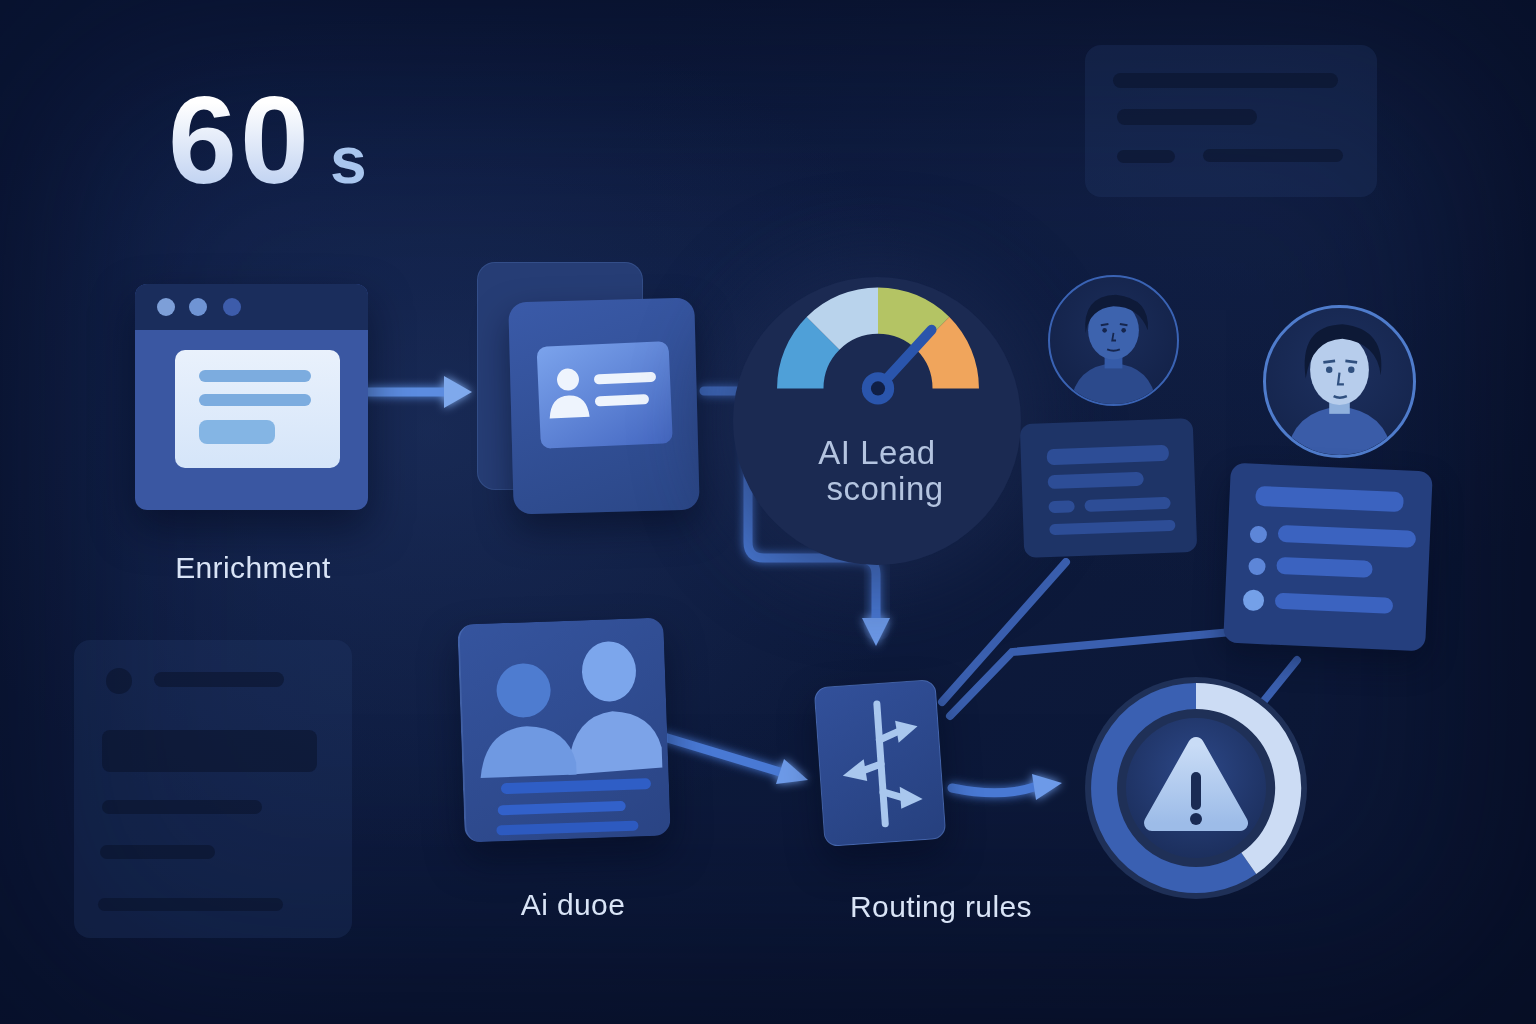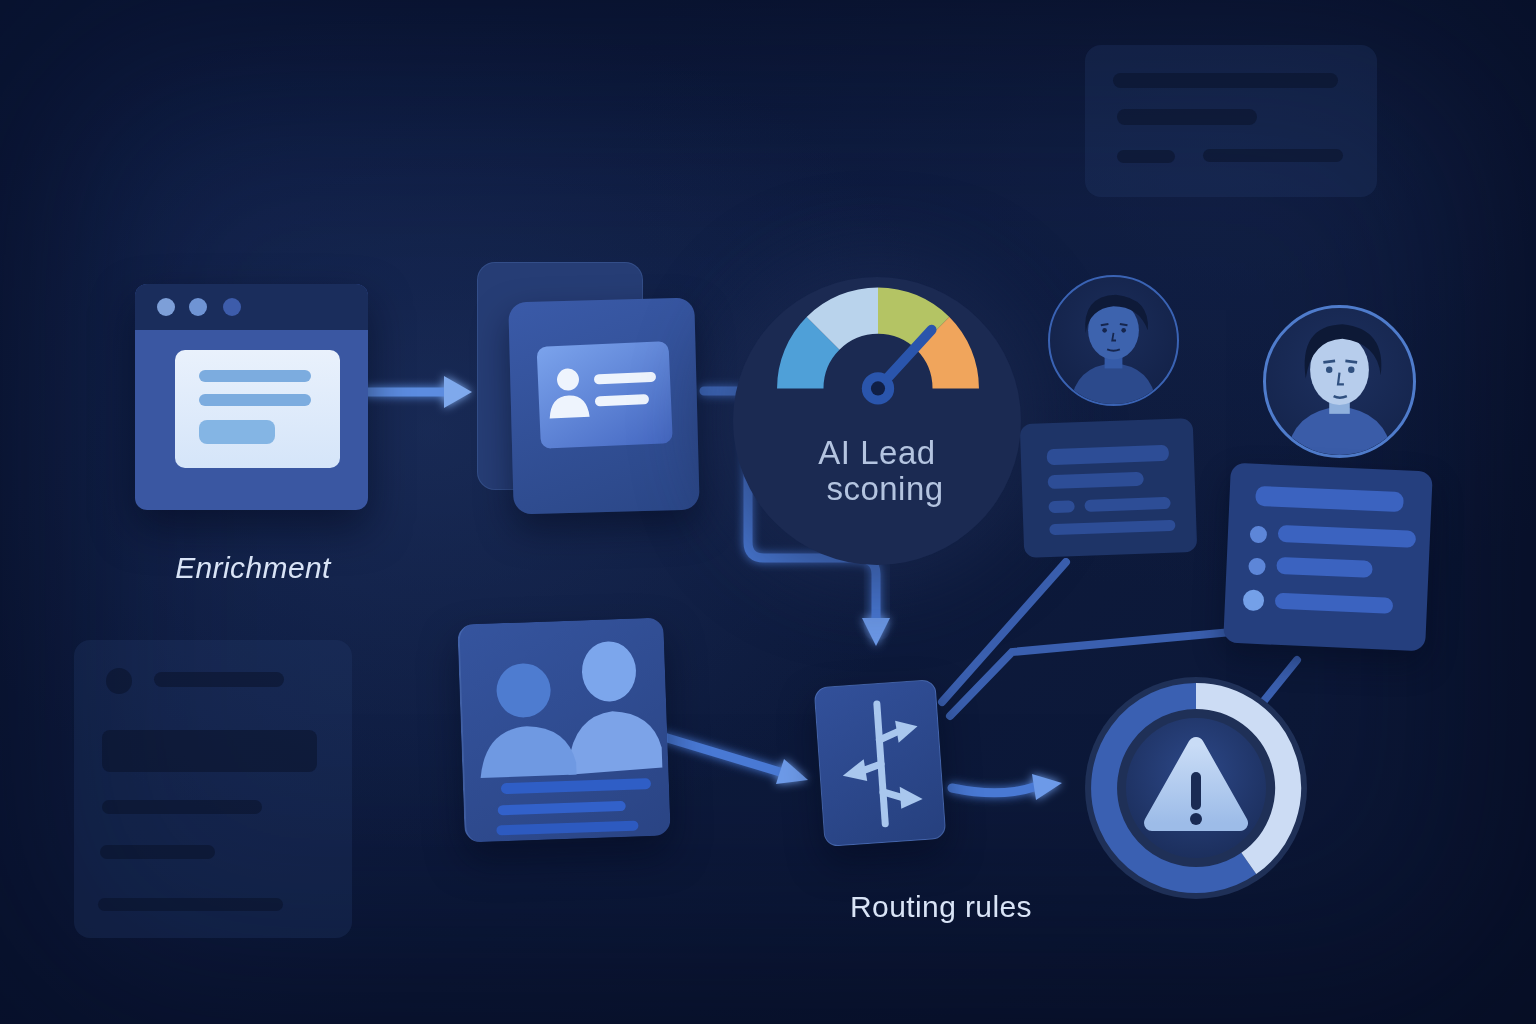--- a/index.html
+++ b/index.html
@@ -87,20 +87,24 @@
   </div>
   <div class="ghost-panel" style="left:74px;top:640px;width:278px;height:298px;">
     <div class="ghost-circle" style="left:32px;top:28px;width:26px;height:26px;"></div>
     <div class="ghost-bar" style="left:80px;top:32px;width:130px;height:15px;"></div>
     <div class="ghost-bar" style="left:28px;top:90px;width:215px;height:42px;"></div>
     <div class="ghost-bar" style="left:28px;top:160px;width:160px;height:14px;"></div>
     <div class="ghost-bar" style="left:26px;top:205px;width:115px;height:14px;"></div>
     <div class="ghost-bar" style="left:24px;top:258px;width:185px;height:13px;"></div>
   </div>
 
+  <div class="headline">
+    <span class="num">60</span>
+    <span class="unit">s</span>
+  </div>
 
   <svg class="connectors" width="1536" height="1024" viewBox="0 0 1536 1024">
     <defs>
       <filter id="glow" x="-60%" y="-60%" width="220%" height="220%">
         <feGaussianBlur stdDeviation="5" result="b"></feGaussianBlur>
         <feMerge>
             <feMergeNode in="b"></feMergeNode>
             <feMergeNode in="SourceGraphic"></feMergeNode>
           </feMerge>
       </filter>
@@ -131,21 +135,21 @@
       <div class="dot" style="left:22px;background:#7d9fd8;"></div>
       <div class="dot" style="left:54px;background:#6f94d4;"></div>
       <div class="dot" style="left:88px;background:#3d5cab;"></div>
     </div>
     <div class="doc">
       <div class="doc-bar" style="left:24px;top:20px;width:112px;height:12px;"></div>
       <div class="doc-bar" style="left:24px;top:44px;width:112px;height:12px;"></div>
       <div class="doc-btn" style="left:24px;top:70px;width:76px;height:24px;"></div>
     </div>
   </div>
-  <div class="node-label" style="left:103px;top:551px;font-style:italic;">Enrichment</div>
+  <div class="node-label" style="left:103px;top:551px;">Enrichment</div>
 
   <div class="dedupe-back"></div>
   <div class="dedupe-front">
     <div class="contact-card">
       <svg width="44" height="60" style="position:absolute;left:8px;top:20px;" viewBox="0 0 44 60">
         <circle cx="22" cy="14" r="11" fill="#eef4fd"></circle>
         <path d="M2 52 Q4 30 22 30 Q40 30 42 52 Z" fill="#eef4fd"></path>
       </svg>
       <div class="contact-bar" style="left:56px;top:30px;width:62px;height:10px;"></div>
       <div class="contact-bar" style="left:56px;top:52px;width:54px;height:10px;"></div>
@@ -214,20 +218,21 @@
     <svg width="206" height="218" viewBox="0 0 206 218">
       <ellipse cx="148" cy="52" rx="27" ry="30" fill="#7ca6ec"></ellipse>
       <path d="M104 146 Q110 96 150 92 Q190 95 198 130 L198 150 L104 154 Z" fill="#7ca3e8"></path>
       <circle cx="62" cy="68" r="27" fill="#4e7cd0"></circle>
       <path d="M16 154 Q22 106 64 104 Q104 106 112 142 L112 154 Z" fill="#6f99e2"></path>
       <rect x="36" y="160" width="150" height="11" rx="5.5" fill="#2f5ec6"></rect>
       <rect x="32" y="182" width="128" height="10" rx="5" fill="#3261ca"></rect>
       <rect x="30" y="202" width="142" height="10" rx="5" fill="#2d5ac0"></rect>
     </svg>
   </div>
+  <div class="node-label" style="left:423px;top:888px;">Ai duoe</div>
 
   <div class="routing-tile">
     <svg width="94" height="132" viewBox="0 0 94 132" style="position:absolute;left:14px;top:14px;">
       <g stroke="#a9c7ee" stroke-width="7" stroke-linecap="round" fill="none">
         <line x1="47" y1="6" x2="47" y2="126"></line>
         <line x1="47" y1="42" x2="66" y2="35"></line>
         <line x1="47" y1="66" x2="30" y2="71"></line>
         <line x1="47" y1="94" x2="66" y2="101"></line>
       </g>
       <polygon points="64,24 86,31 66,46" fill="#a9c7ee"></polygon>

